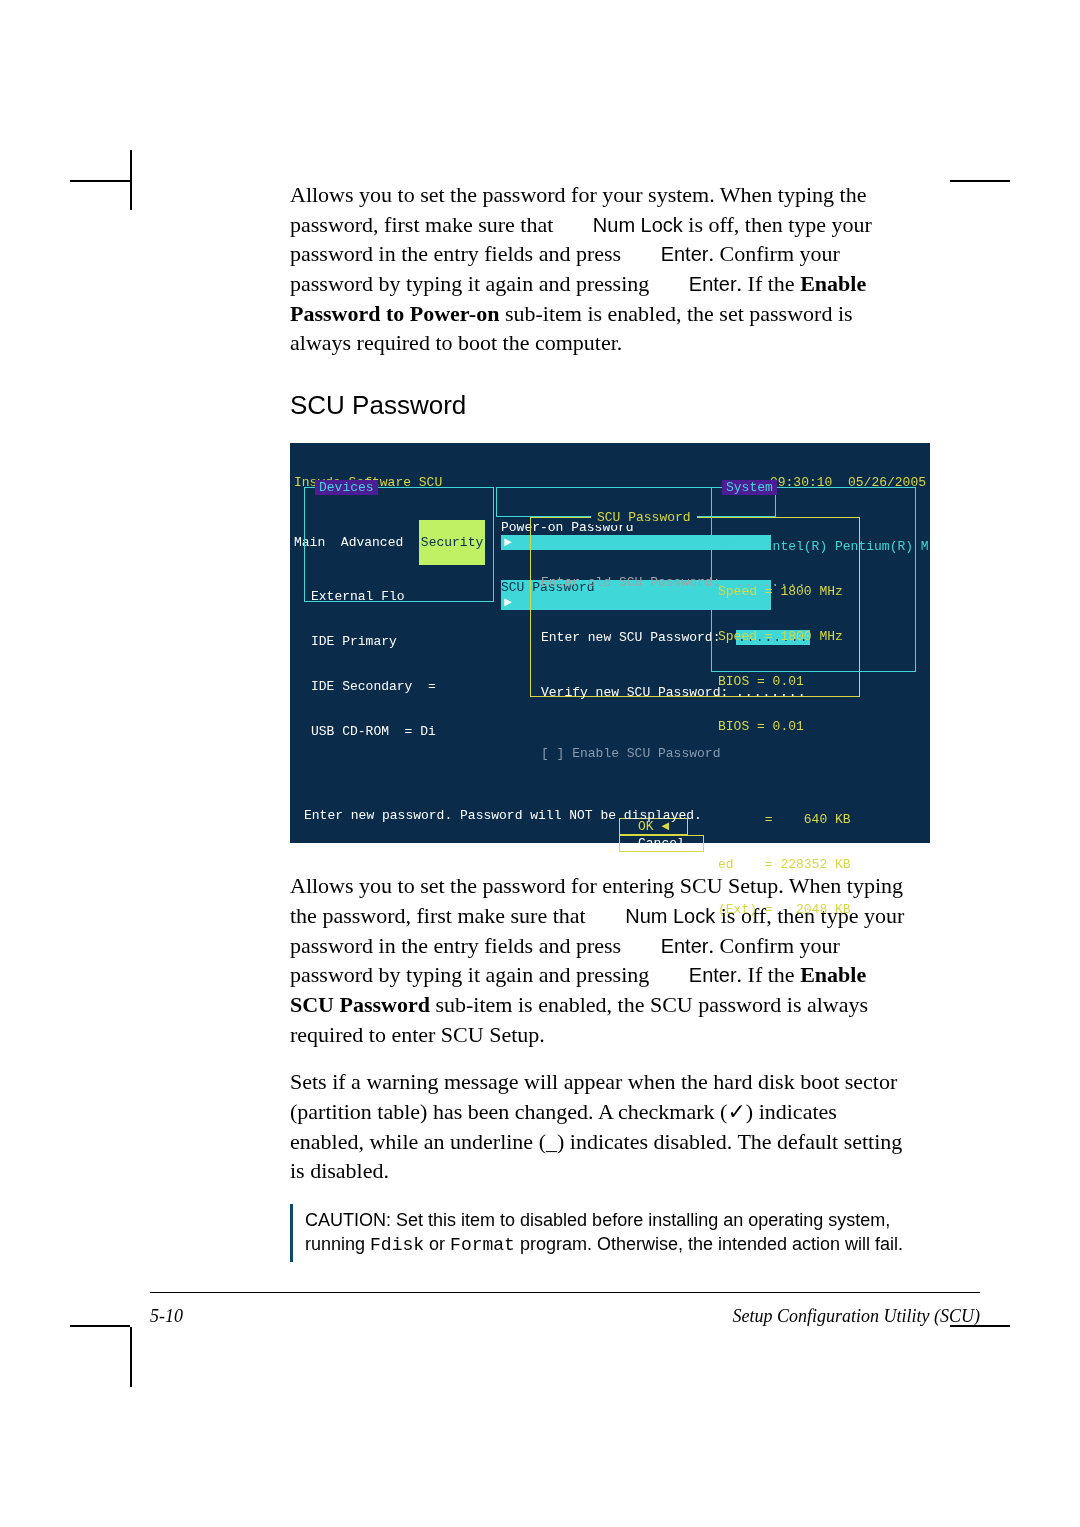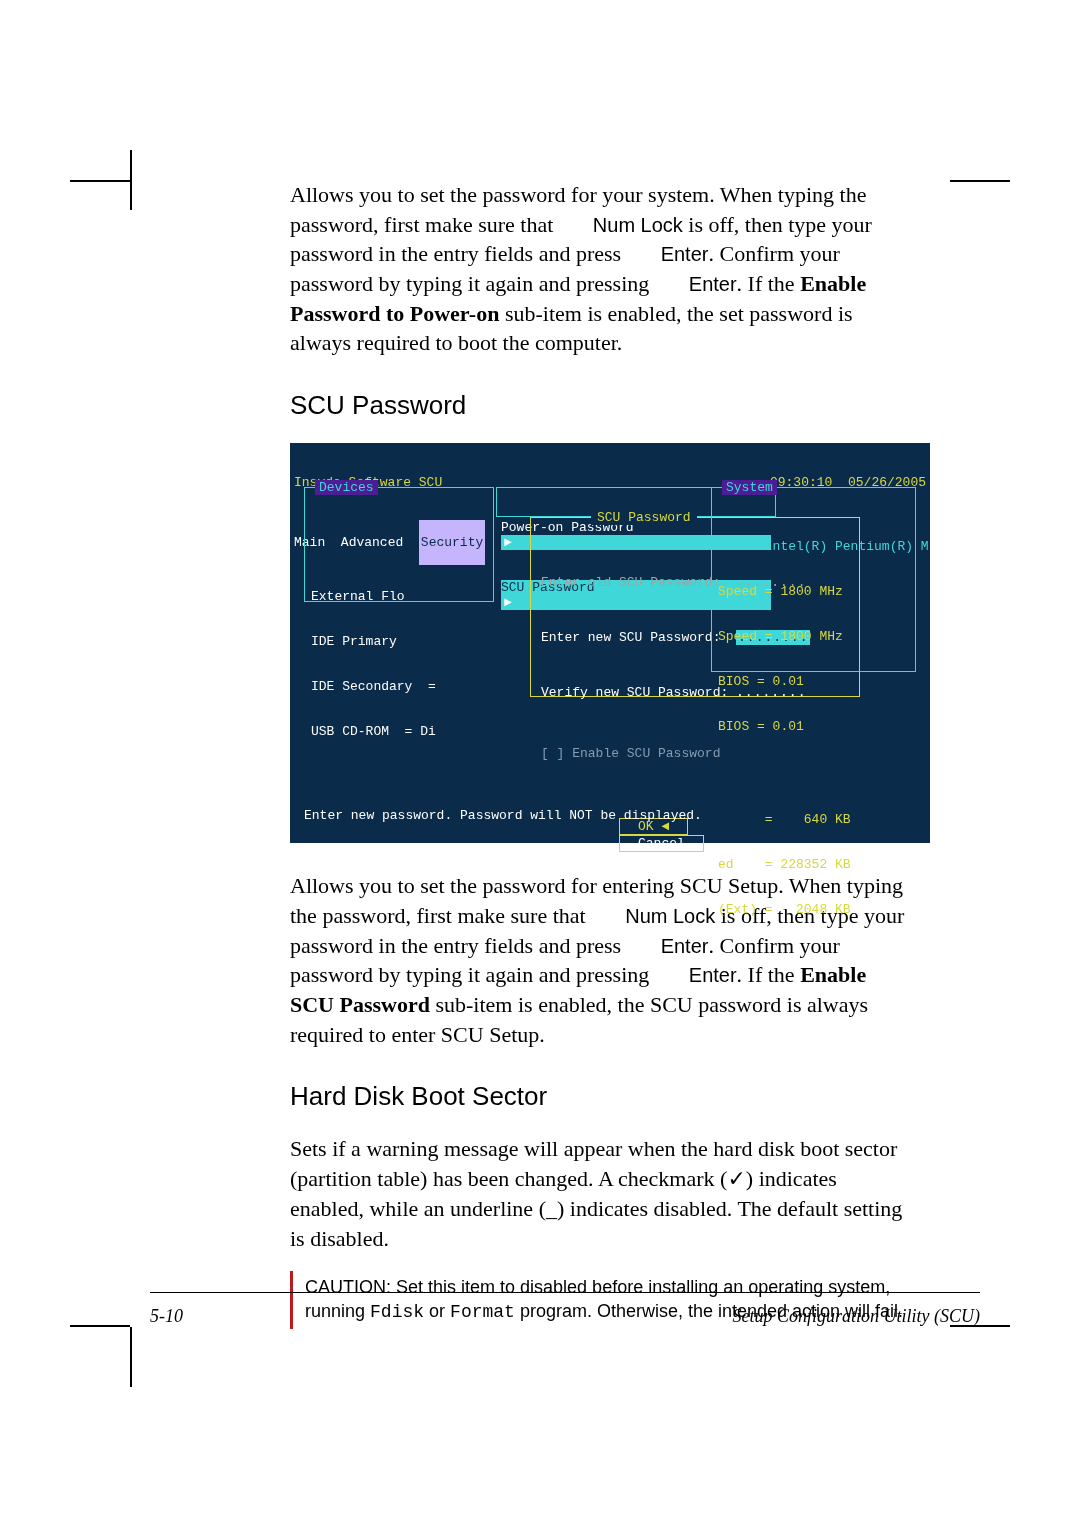--- a/index.html
+++ b/index.html
@@ -32,21 +32,21 @@
   .content p { margin: 0 0 18px 0; }
   .h2 {
     font-family: Arial, Helvetica, sans-serif;
     font-size: 26px;
     margin: 30px 0 20px 0;
     font-weight: normal;
   }
   .mono { font-family: Arial, Helvetica, sans-serif; font-size: 20px; margin-left: 34px; }
   .bold { font-weight: bold; }
   .caution-box {
-    border-left: 3px solid #b91c1c;
+    border-left: 3px solid #0c4a6e;
     padding: 4px 0 4px 12px;
     font-family: Arial, Helvetica, sans-serif;
     font-size: 18px;
     line-height: 1.35;
     margin-top: 10px;
   }
   .caution-box .cmono { font-family: "Courier New", monospace; }
 
   
   .bios {
@@ -56,21 +56,21 @@
     font-family: "Courier New", monospace;
     font-size: 13px;
     line-height: 15px;
     color: #3fd7d7;
     position: relative;
     margin: 6px 0 28px 0;
     white-space: pre;
   }
   .bios .title-line { color: #d8d840; padding: 2px 4px 0 4px; display:flex; justify-content:space-between;}
   .bios .menu-line { color:#fff; padding:0 4px;}
-  .bios .menu-line .sel { background:#c4b5fd; color:#0b2b4a; padding:15px 2px;}
+  .bios .menu-line .sel { background:#bef264; color:#0b2b4a; padding:15px 2px;}
   .bios .panel {
     position:absolute;
     border:1px solid #3fd7d7;
     box-sizing:border-box;
   }
   .bios .lbl { color:#3fd7d7; padding:0 4px; background:#4c1d95; position:absolute; top:-8px; left:10px;}
   .bios .devices { left:14px; top:44px; width:190px; height:115px; padding:8px 6px;}
   .bios .devices .row { color:#fff;}
   .bios .secmenu { left:206px; top:44px; width:280px; height:30px; padding:2px 4px;}
   .bios .secmenu .item { color:#fff; display:flex; justify-content:space-between;flex-direction:column;}
@@ -170,21 +170,20 @@
         <div class="y">(Ext) =   2048 KB</div>
       </div>
 
       <div class="hint">Enter new password. Password will NOT be displayed.</div>
     </div>
 
     <p>
       <span>Allows you to set the password for entering SCU Setup. When typing the password, first make sure that </span><span class="mono">Num Lock</span><span> is off, then type your password in the entry fields and press </span><span class="mono">Enter</span><span>. Confirm your password by typing it again and pressing </span><span class="mono">Enter</span><span>. If the </span><span class="bold">Enable SCU Password</span><span> sub-item is enabled, the SCU password is always required to enter SCU Setup.</span>
     </p>
 
-    <div class="h2">Hard Disk Boot Sector</div>
 
     <p>Sets if a warning message will appear when the hard disk boot sector (partition table) has been changed. A checkmark (✓) indicates enabled, while an underline (_) indicates disabled. The default setting is disabled.</p>
 
     <div class="caution-box">
       <span>CAUTION: </span><span>Set this item to disabled before installing an operating system, running </span><span class="cmono">Fdisk</span><span> or </span><span class="cmono">Format</span><span> program. Otherwise, the intended action will fail.</span>
     </div>
 
   </div>
 
   <div class="footer-line">

